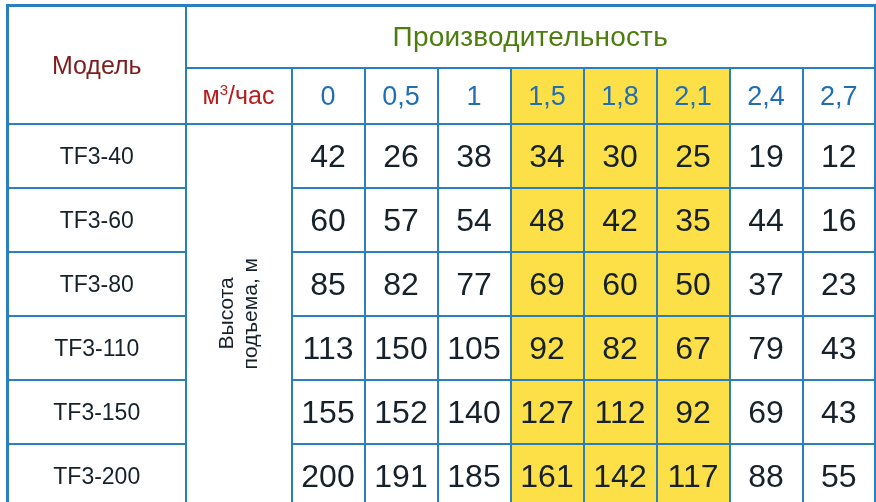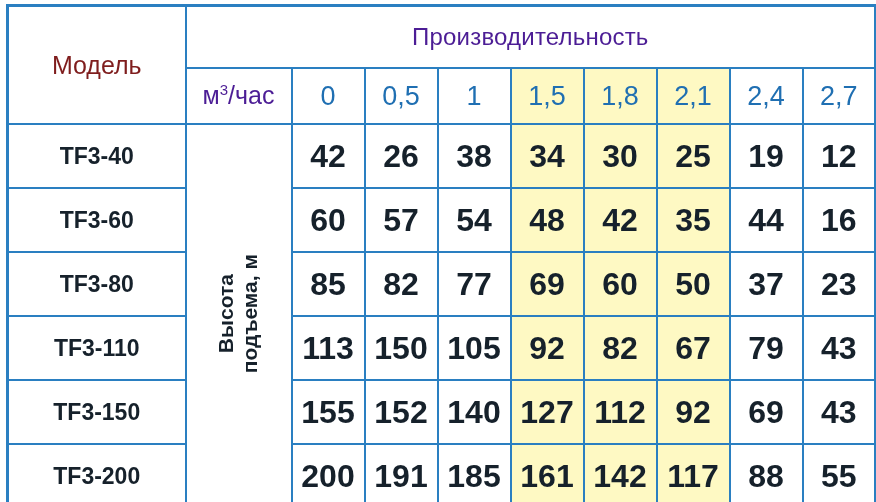--- a/index.html
+++ b/index.html
@@ -38,41 +38,41 @@
   col.c-unit    { width: 106px; }
   col.c-val     { width: 73px; }
 
   
   .hdr-model {
     color: #7f1d1d;
     font-size: 25px;
     font-weight: bold;
   }
   .hdr-perf {
-    color: #4c1d95;
-    font-size: 24px;
+    color: #4d7c0f;
+    font-size: 28px;
     font-weight: bold;
     letter-spacing: 0.2px;
   }
   .hdr-unit {
-    color: #4c1d95;
+    color: #b91c1c;
     font-size: 25px;
     font-weight: bold;
   }
   .hdr-unit sup {
     font-size: 15px;
     vertical-align: super;
   }
   .hdr-num {
     color: #1f6fb2;
     font-size: 27px;
     font-weight: bold;
   }
   .hl {
-    background: #fef9c3;
+    background: #fde047;
   }
   .model-cell {
     color: #16212b;
     font-size: 23px;
   }
   .data-cell {
     color: #16212b;
     font-size: 32px;
   }
   .vert-cell {
@@ -83,21 +83,21 @@
     transform: rotate(180deg);
     display: inline-block;
     color: #16212b;
     font-size: 21px;
     line-height: 1.15;
     text-align: center;
     white-space: pre-line;
   }
   .hdr-row-1 td { height: 60px; }
   .hdr-row-2 td { height: 54px; }
-  tr.data-row td { height: 62px; font-weight: bold; }
+  tr.data-row td { height: 62px; }
 </style>
 </head>
 <body>
 
 <div class="wrap">
   <table class="spec">
     <colgroup>
       <col class="c-model">
       <col class="c-unit">
       <col class="c-val">

